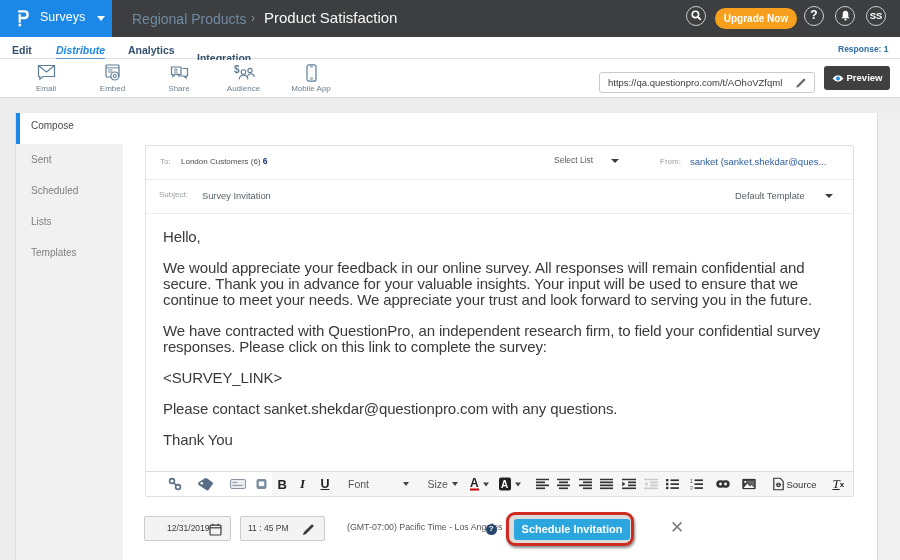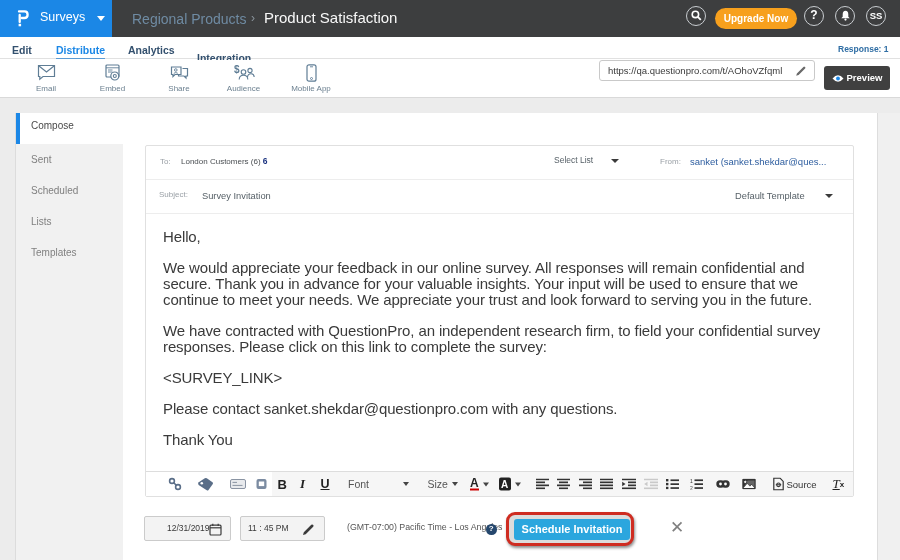--- a/index.html
+++ b/index.html
@@ -22,21 +22,21 @@
 
 .tabs { position:absolute; left:0; top:37px; width:900px; height:22px; background:#fff; border-bottom:1px solid #e1e1e1; font-size:10.5px; }
 .tab { position:absolute; top:7px; color:#33506e; font-weight:bold; }
 .tab.active { color:#1b87e6; border-bottom:1.5px solid #5a9bd5; padding-bottom:2px; }
 .resp { position:absolute; left:838px; top:7px; color:#2e6da4; font-weight:bold; font-size:8.5px; }
 
 
 .dtoolbar { position:absolute; left:0; top:60px; width:900px; height:38px; background:#fff; border-bottom:1px solid #d9d9d9; }
 .dico { position:absolute; top:4px; height:34px; text-align:center; color:#6c8090; font-size:8px; }
 .dico .lbl { position:absolute; top:20px; left:0; right:0; }
-.urlbox { position:absolute; left:599px; top:0; width:216px; height:21px; border:1px solid #c9c9c9; border-radius:3px; background:#fff; font-size:9.5px; color:#3a3a3a; line-height:19px; padding-left:8px; padding-right:24px; white-space:nowrap; overflow:hidden; }
+.urlbox { position:absolute; left:599px; top:12px; width:216px; height:21px; border:1px solid #c9c9c9; border-radius:3px; background:#fff; font-size:9.5px; color:#3a3a3a; line-height:19px; padding-left:8px; padding-right:24px; white-space:nowrap; overflow:hidden; }
 .urlbox svg { position:absolute; right:7px; top:4px; }
 .previewbtn { position:absolute; left:824px; top:6px; width:66px; height:24px; background:#404040; border-radius:3px; color:#fff; font-size:9.5px; font-weight:bold; text-align:center; line-height:24px; }
 
 
 .band { position:absolute; left:0; top:98px; width:900px; height:15px; background:#ececec; }
 .leftmargin { position:absolute; left:0; top:113px; width:16px; height:447px; background:#ececec; border-right:1px solid #dcdcdc; }
 .rightstrip { position:absolute; left:877px; top:113px; width:23px; height:447px; background:#f0f0f0; border-left:1px solid #ddd; }
 .sidebar { position:absolute; left:16px; top:113px; width:107px; height:447px; background:#f1f1f1; }
 .sideitem { position:relative; height:31px; line-height:31px; padding-left:15px; font-size:10px; color:#808080; }
 .sideitem.active { background:#fff; color:#4a4a4a; border-left:4px solid #1b87e6; padding-left:11px; line-height:26px; }
@@ -91,21 +91,21 @@
       <svg width="11" height="12" viewBox="0 0 11 12" style="margin-top:2.5px;">
         <path d="M5.5 0.8 Q8.3 0.8 8.3 4.5 L8.3 6.8 L9.7 8.2 L1.3 8.2 L2.7 6.8 L2.7 4.5 Q2.7 0.8 5.5 0.8 Z" fill="#fff"></path>
         <circle cx="5.5" cy="9.6" r="1.1" fill="#fff"></circle>
       </svg>
     </div>
     <div class="circbtn" style="left:866px; font-size:9.5px; font-weight:bold; line-height:17.5px;">SS</div>
   </div>
 
   <div class="tabs">
     <span class="tab" style="left:12px;">Edit</span>
-    <span class="tab active" style="left:56px;">Distribute</span>
+    <span class="tab active" style="left:56px;font-style:italic;">Distribute</span>
     <span class="tab" style="left:128px;">Analytics</span>
     <span class="tab" style="left:197px;margin-top:8px;">Integration</span>
     <span class="resp">Response: 1</span>
   </div>
 
   <div class="dtoolbar">
     <div class="dico" style="left:27px; width:38px;">
       <svg width="19" height="17" viewBox="0 0 19 17">
         <path d="M1.5 1.5 H17.5 V12.5 H6 L2.8 15.2 L2.8 12.5 H1.5 Z" fill="none" stroke="#5f7d95" stroke-width="1.2"></path>
         <path d="M2 2 L9.5 8 L17 2" fill="none" stroke="#5f7d95" stroke-width="1.2"></path>

